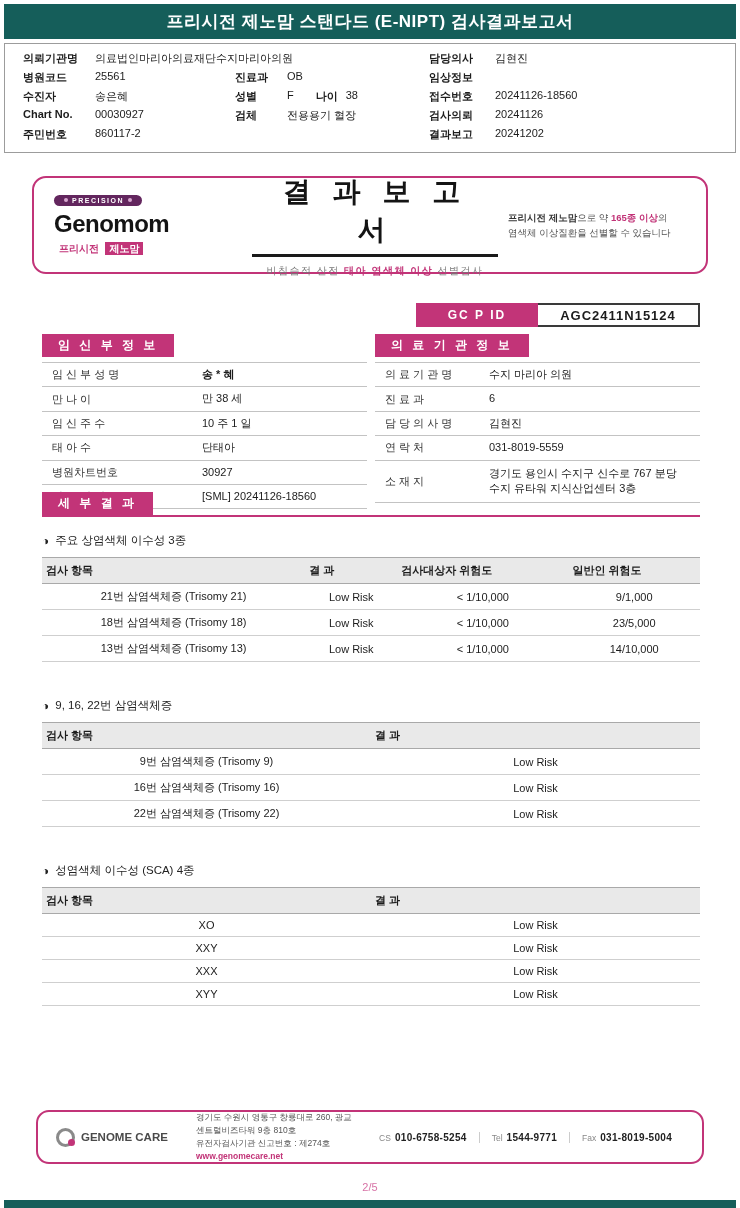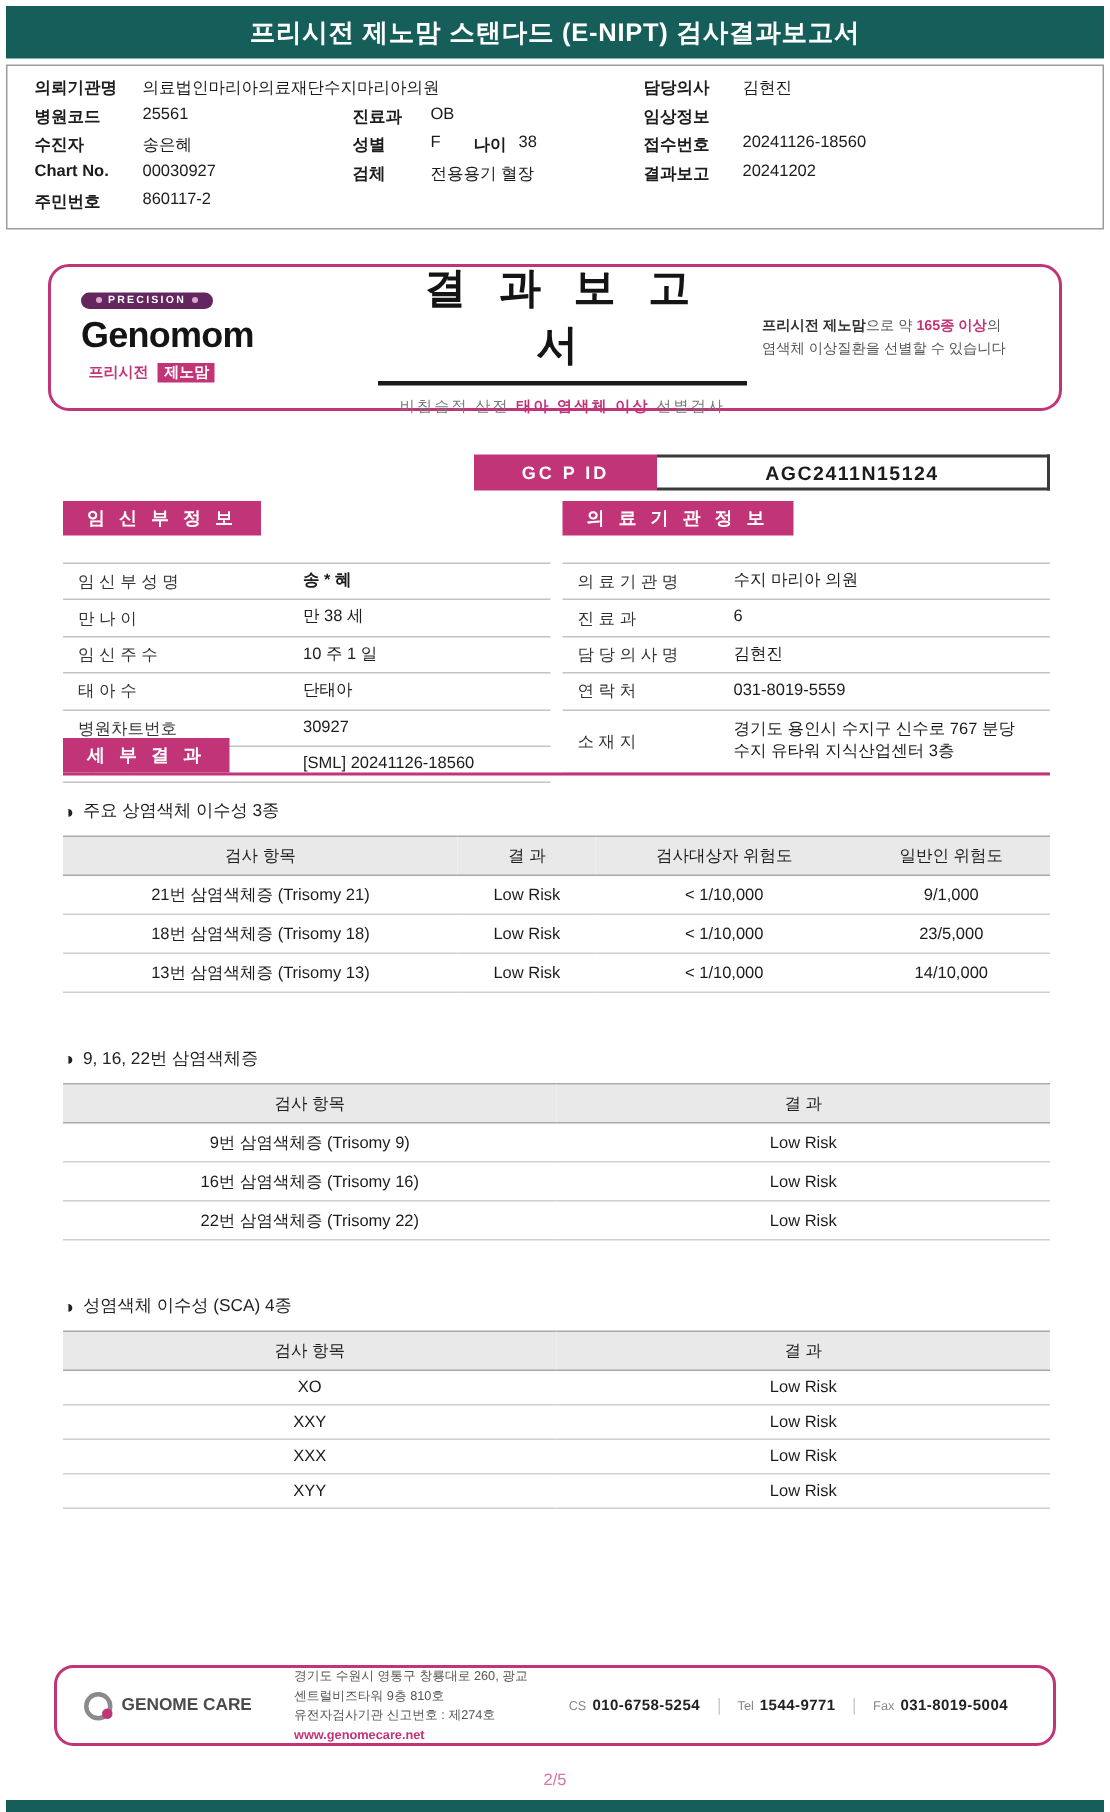--- a/index.html
+++ b/index.html
@@ -39,50 +39,50 @@
   .kr2{background:var(--magenta);color:#fff;font-weight:bold;font-size:10px;padding:1px 4px;margin-left:2px}
   .card-center{flex:1;text-align:center}
   .card-title{display:inline-block;font-size:28px;font-weight:800;letter-spacing:7px;
     color:#141414;border-bottom:3px solid #1a1a1a;padding:0 8px 5px}
   .card-subtitle{margin-top:7px;font-size:10px;color:#777;letter-spacing:1.5px}
   .pink{color:var(--magenta);font-weight:bold}
   .card-note{width:178px;font-size:9.5px;color:#555;line-height:1.6}
   .nb{font-weight:bold;color:#333}
 
   
-  .gcpid{position:absolute;top:303px;right:40px;width:384px;height:24px;display:flex}
+  .gcpid{position:absolute;top:303px;right:40px;width:284px;height:24px;display:flex}
   .gcpid-label{width:122px;background:var(--magenta);color:#fff;font-weight:bold;font-size:12px;
     letter-spacing:2px;display:flex;align-items:center;justify-content:center}
   .gcpid-value{flex:1;border:2px solid #3a3a3a;border-left:none;display:flex;align-items:center;
     justify-content:center;font-size:13px;font-weight:bold;letter-spacing:1px}
 
   
   .infos{position:absolute;left:42px;right:40px;top:334px;display:flex;gap:8px}
   .info-col{flex:1}
   .info-title{display:inline-block;background:var(--magenta);color:#fff;font-weight:bold;font-size:12px;
-    letter-spacing:3px;padding:3px 16px;margin-bottom:18px}
+    letter-spacing:3px;padding:3px 16px;margin-bottom:5px}
   .info-table{border-top:1px solid #c3c3c3}
   .info-row{display:flex;align-items:center;border-bottom:1px solid #c3c3c3;padding:4px 10px;
     font-size:11px;min-height:21px}
   .info-row .lbl{width:150px;flex-shrink:0;color:#333}
   .info-col-r .lbl{width:104px}
   .info-row .val{flex:1;line-height:1.4}
   .info-row.tall{min-height:42px}
   .bold{font-weight:bold}
 
   
   .details{position:absolute;left:42px;right:40px;top:492px}
   .details-hdr{display:flex;align-items:flex-end;border-bottom:2px solid var(--magenta)}
   .details-title{margin-bottom:0}
   .sec-heading{margin-top:36px;font-size:11.5px;color:#222;display:flex;align-items:center;gap:6px}
   .sec-heading.first{margin-top:16px}
   .bullet{font-size:12px;line-height:1}
   table.rtable{width:100%;border-collapse:collapse;font-size:11px;margin-top:9px;table-layout:fixed}
-  .rtable th{background:#e9e9e9;font-weight:normal;padding:5px 20px;border-top:1px solid #a9a9a9;
-    border-bottom:1px solid #a9a9a9;text-align:center}
+  .rtable th{background:#e9e9e9;font-weight:bold;padding:5px 4px;border-top:1px solid #a9a9a9;
+    border-bottom:1px solid #a9a9a9;text-align:left}
   .rtable td{padding:5px 4px;border-bottom:1px solid #cfcfcf;text-align:center;background:#fff}
   .w40{width:40%}.w14{width:14%}.w26{width:26%}.w20{width:20%}.w50{width:50%}
 
   
   .footer{position:absolute;left:36px;right:36px;bottom:44px;height:54px;border:2px solid var(--magenta);
     border-radius:13px;display:flex;align-items:center;padding:0 18px;gap:12px;background:#fff}
   .gc-logo{display:flex;align-items:center;gap:6px;width:128px;flex-shrink:0}
   .gc-circle{position:relative;width:19px;height:19px;border:3px solid #8a8a8a;border-radius:50%;flex-shrink:0}
   .gc-dot{position:absolute;right:-3px;bottom:-2px;width:7px;height:7px;background:var(--magenta);border-radius:50%}
   .gc-text{font-weight:800;font-size:11.5px;color:#4a4a4a;white-space:nowrap}
@@ -154,20 +154,24 @@
       </div>
       <div class="h-row">
         <span class="lb3">임상정보</span>
         <span class="hv"></span>
       </div>
       <div class="h-row">
         <span class="lb3">접수번호</span>
         <span class="hv">20241126-18560</span>
       </div>
       <div class="h-row">
+        <span class="lb3">검사의뢰</span>
+        <span class="hv">20241126</span>
+      </div>
+      <div class="h-row">
         <span class="lb3">결과보고</span>
         <span class="hv">20241202</span>
       </div>
     </div>
   </div>
 
   <div class="card">
     <div class="brand">
       <span class="precision-badge">
         <span>PRECISION</span>

